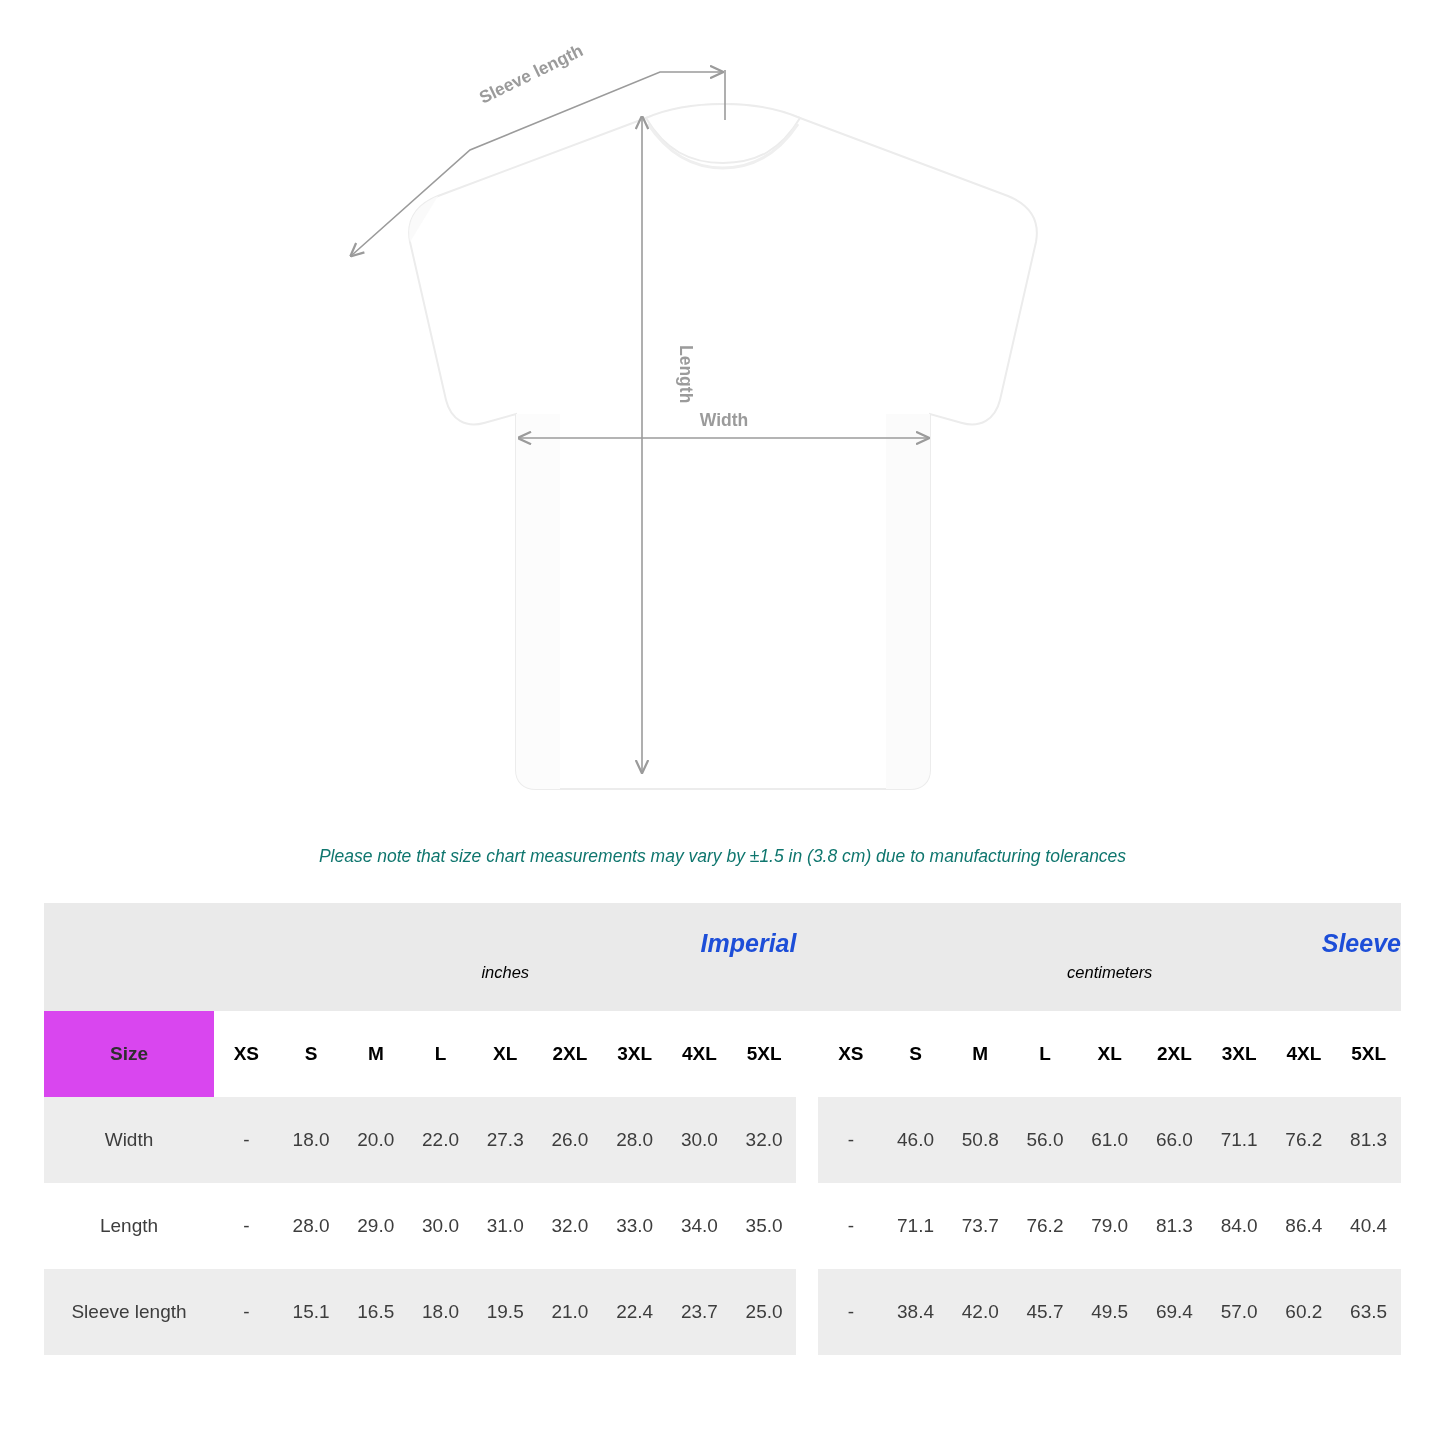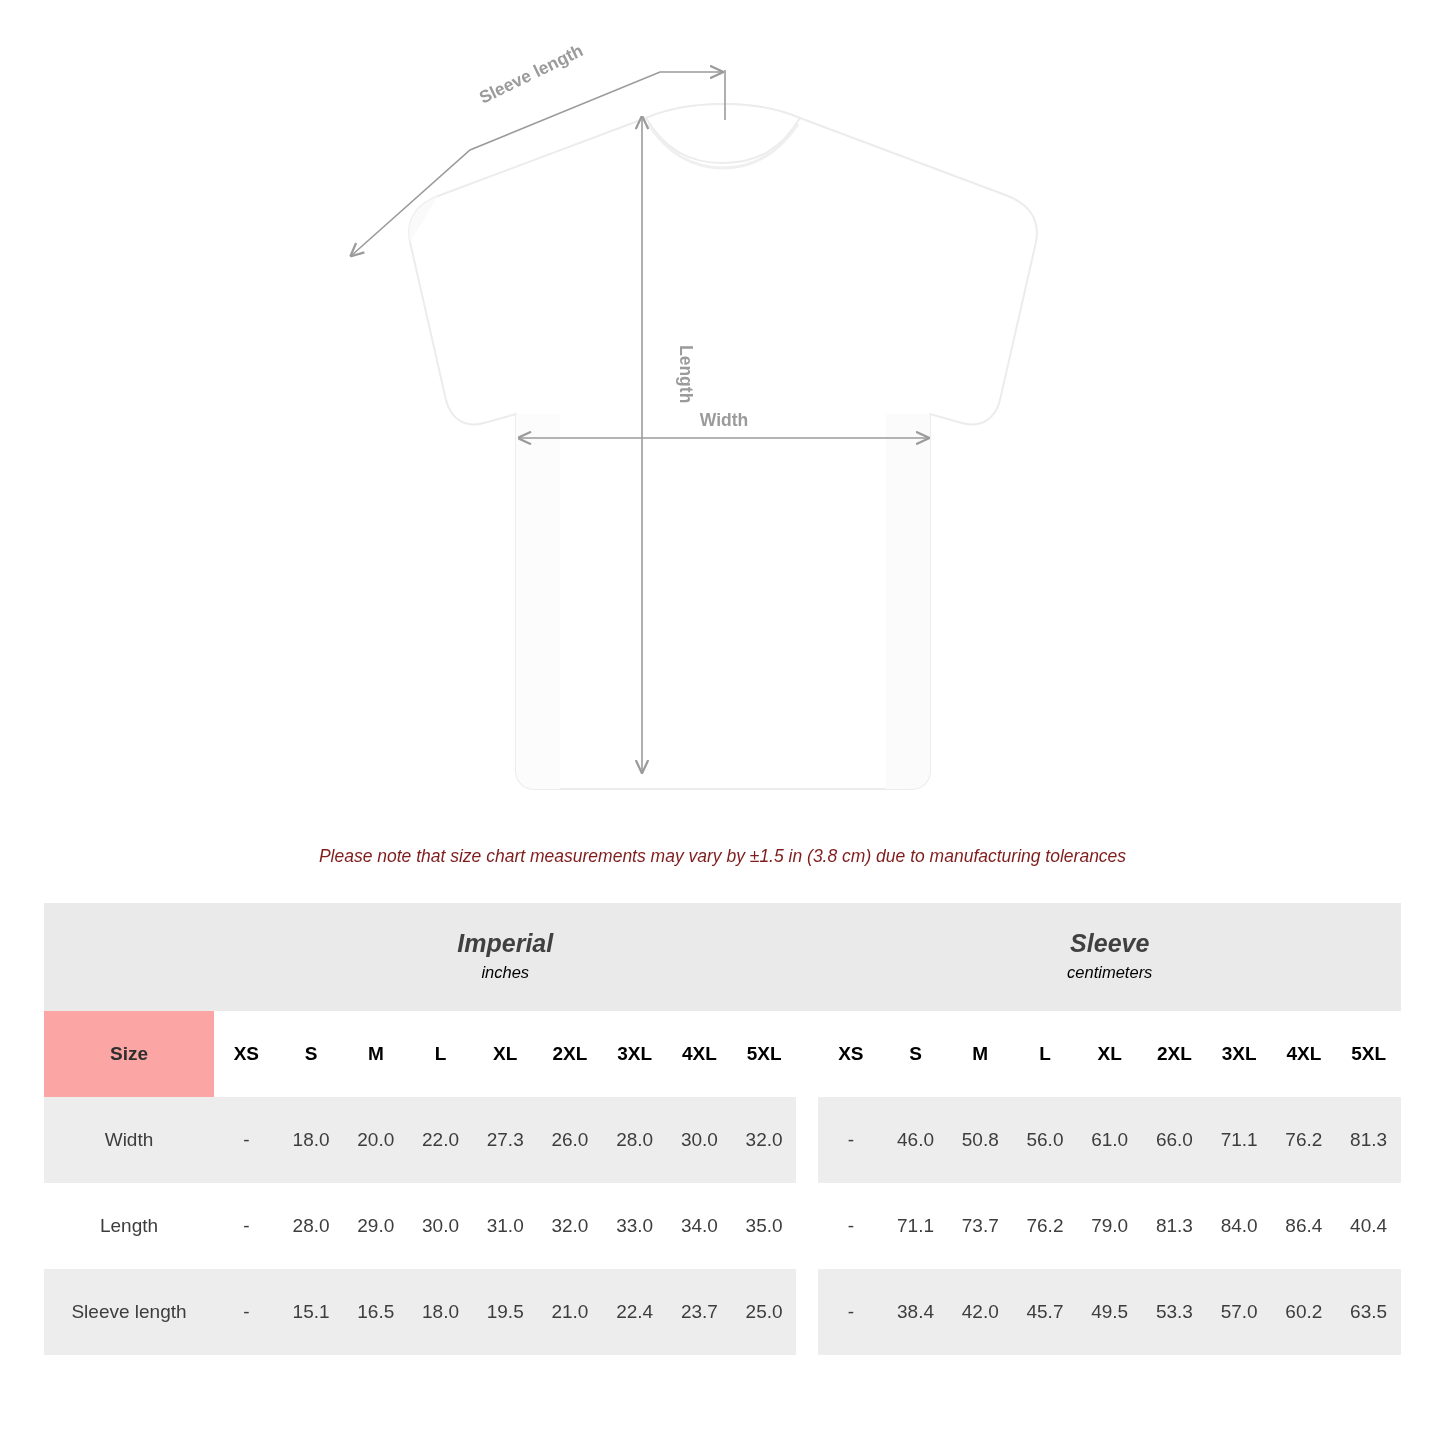--- a/index.html
+++ b/index.html
@@ -37,21 +37,21 @@
     font-weight: bold;
     color: #262626;
     margin: 0;
     padding-top: 18px;
     letter-spacing: 0.2px;
   }
   .chart-note {
     text-align: center;
     font-size: 17.5px;
     font-style: italic;
-    color: #7f1d1d;
+    color: #0f766e;
     margin: 0;
     padding-top: 16px;
   }
 
   
   .table-wrap {
     padding: 36px 44px 0 44px;
     box-sizing: border-box;
     width: 1445px;
   }
@@ -68,38 +68,39 @@
   }
   .unit-row td {
     background: #eaeaea;
     height: 108px;
     padding: 0;
   }
   .unit-name {
     font-size: 25px;
     font-style: italic;
     font-weight: bold;
-    color: #404040;
+    color: #1d4ed8;
     line-height: 1.25;
+    text-align: right;
   }
   .unit-sub {
     font-size: 16.5px;
     font-style: italic;
     color: #000000;
     line-height: 1.6;
   }
 
   .head-row td {
     background: #ffffff;
     height: 84px;
     font-size: 19px;
     color: #000000;
   }
   .head-row td.rowlabel {
-    background: #fca5a5;
+    background: #d946ef;
     font-weight: bold;
     font-size: 19px;
   }
   .head-row td.size-head {
     font-weight: bold;
   }
 
   tr.body-row td {
     height: 84px;
     font-size: 19px;
@@ -291,21 +292,21 @@
           <td>21.0</td>
           <td>22.4</td>
           <td>23.7</td>
           <td>25.0</td>
           <td class="gap sep"></td>
           <td>-</td>
           <td>38.4</td>
           <td>42.0</td>
           <td>45.7</td>
           <td>49.5</td>
-          <td>53.3</td>
+          <td>69.4</td>
           <td>57.0</td>
           <td>60.2</td>
           <td>63.5</td>
         </tr>
       </tbody>
     </table>
   </div>
 
 </div>
 

